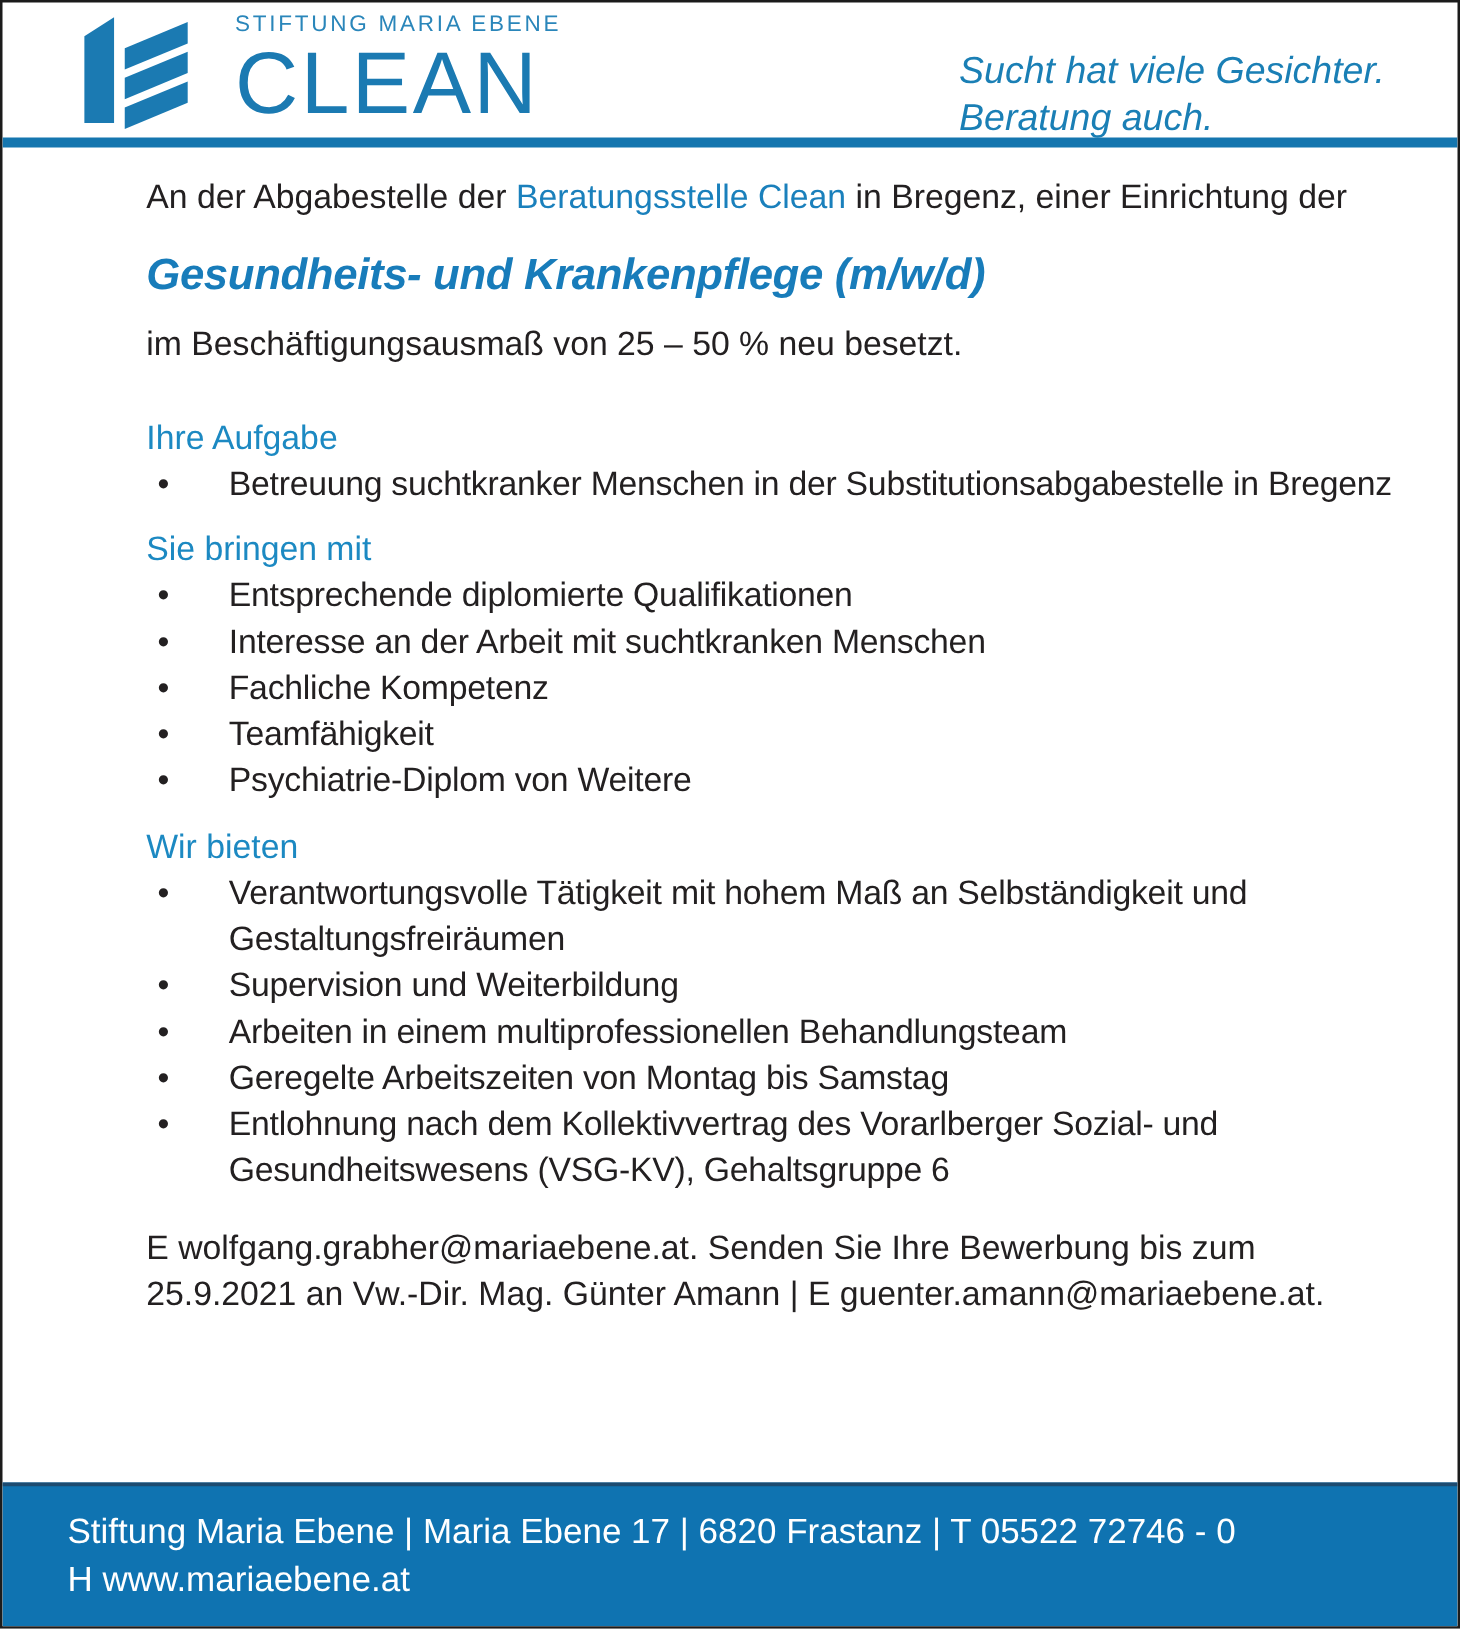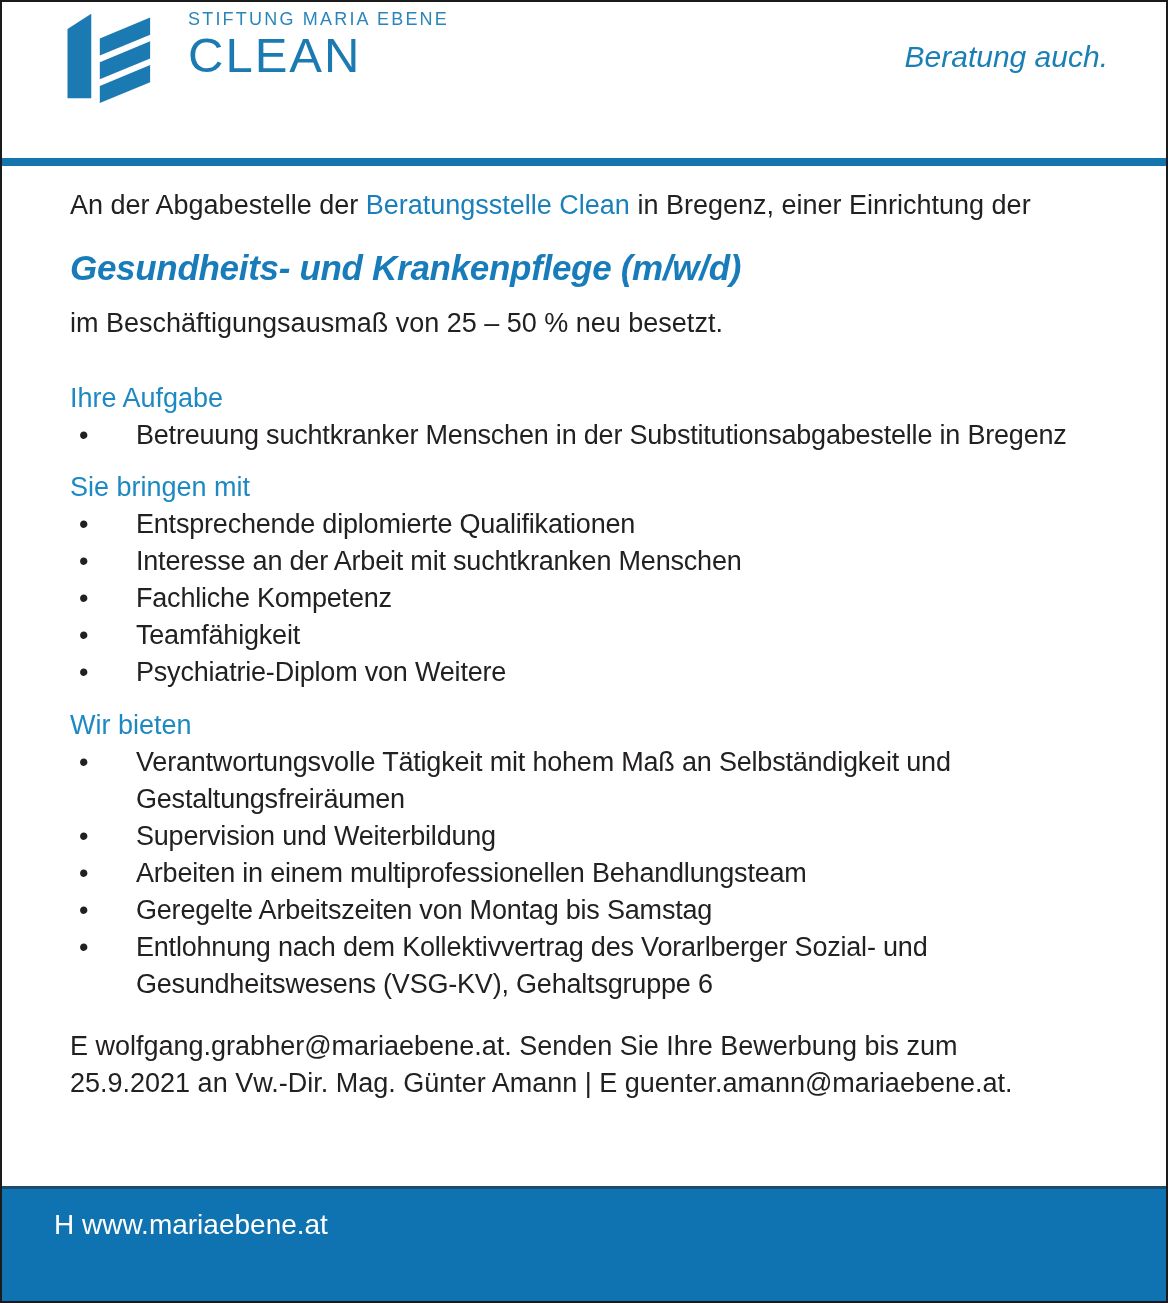--- a/index.html
+++ b/index.html
@@ -7,39 +7,39 @@
   .page {
     width: 1168px; height: 1303px;
     background: #ffffff;
     border: 2px solid #1b1b1b;
     position: relative;
     overflow: hidden;
     font-family: "Liberation Sans", "DejaVu Sans", sans-serif;
     color: #232021;
   }
   
-  .header { position: relative; height: 156px; }
+  .header { position: relative; height: 108px; }
   .logo-mark { position: absolute; left: 56px; top: 8px; width: 95px; height: 95px; }
   .brand { position: absolute; left: 186px; top: 7px; }
   .org-name {
     font-size: 18px; letter-spacing: 2.2px;
     color: #2a86ba; white-space: nowrap;
   }
   .clean {
-    font-size: 49px; letter-spacing: 2px; line-height: 1.02;
+    font-size: 70px; letter-spacing: 2px; line-height: 1.02;
     color: #1b7ab2; margin-top: 1px; font-weight: 400; white-space: nowrap;
   }
   .slogan {
     position: absolute; right: 58px; top: 36px;
     font-style: italic; color: #1a7fb5;
     font-size: 30px; line-height: 38px; white-space: nowrap;
   }
   .divider { height: 8px; background: #1576af; }
   
-  .content { padding: 0 44px 0 68px; }
+  .content { padding: 0 44px 0 68px; margin-left: 47px; }
   .intro { margin-top: 21px; font-size: 27px; line-height: 37px; }
   .intro .hl { color: #1a80bc; }
   .job-title {
     margin: 22px 0 0; font-size: 35px; line-height: 44px;
     font-weight: bold; color: #187cba; letter-spacing: -0.3px; font-style: italic;
   }
   .subtitle { margin-top: 15px; font-size: 27px; line-height: 37px; }
   .sec-heading { font-size: 27px; line-height: 37px; color: #1c89c2; }
   .sec1 .sec-heading { margin-top: 38px; }
   .sec2 .sec-heading { margin-top: 15px; }
@@ -67,20 +67,21 @@
       <polygon points="10,20 35,4 35,93 10,93" fill="#1b7ab2"></polygon>
       <polygon points="44,30 97,8 97,26 44,48" fill="#1b7ab2"></polygon>
       <polygon points="44,55 97,33 97,51 44,73" fill="#1b7ab2"></polygon>
       <polygon points="44,80 97,58 97,76 44,98" fill="#1b7ab2"></polygon>
     </svg>
     <div class="brand">
       <div class="org-name">STIFTUNG MARIA EBENE</div>
       <div class="clean">CLEAN</div>
     </div>
     <div class="slogan">
+      <div>Sucht hat viele Gesichter.</div>
       <div>Beratung auch.</div>
     </div>
   </div>
 
   <div class="divider"></div>
 
   <div class="content">
 
     <div class="intro">
       <div><span>An der Abgabestelle der </span><span class="hl">Beratungsstelle Clean</span><span> in Bregenz, einer Einrichtung der</span></div>
@@ -152,16 +153,17 @@
     </div>
 
     <div class="contact">
       <div>E wolfgang.grabher@mariaebene.at. Senden Sie Ihre Bewerbung bis zum</div>
       <div>25.9.2021 an Vw.-Dir. Mag. Günter Amann | E guenter.amann@mariaebene.at.</div>
     </div>
 
   </div>
 
   <div class="footer">
+    <div>Stiftung Maria Ebene | Maria Ebene 17 | 6820 Frastanz  | T  05522 72746 - 0</div>
     <div>H www.mariaebene.at</div>
   </div>
 
 </div>
 
 </body></html>

